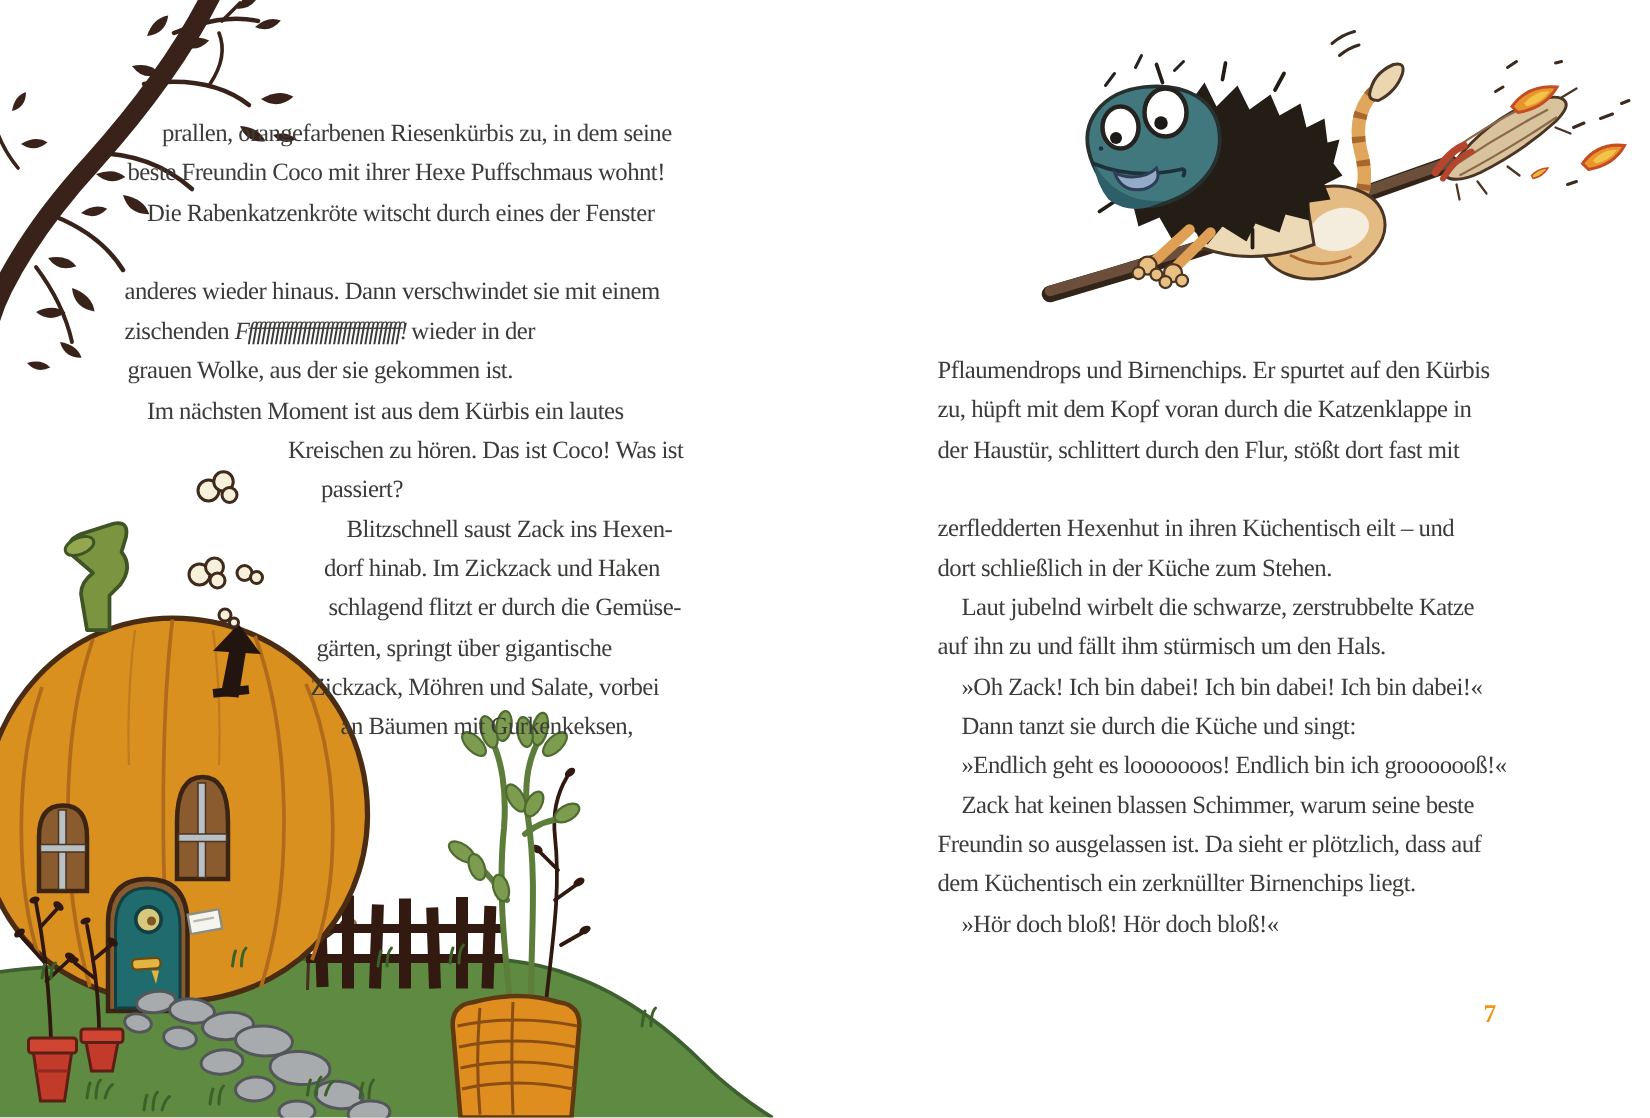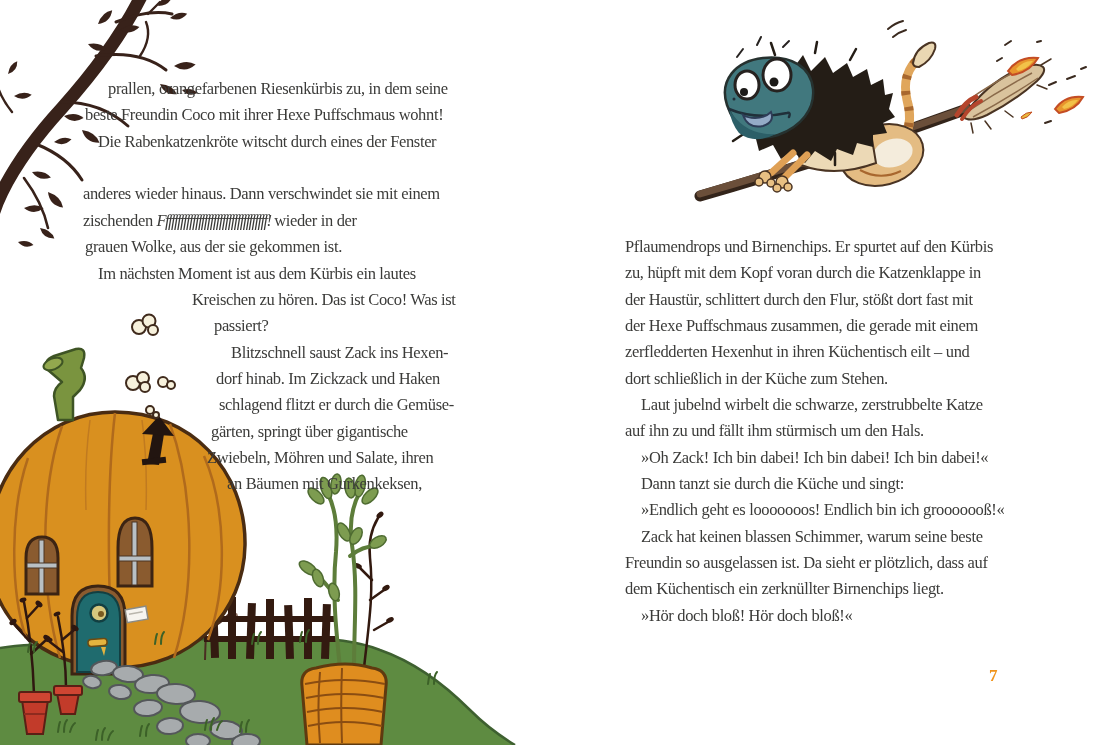--- a/index.html
+++ b/index.html
@@ -366,27 +366,26 @@
     <span>zischenden </span><span class="ital">Fffffffffffffffffffffffffffffffffff!</span><span> wieder in der</span>
   </div>
   <div class="line" style="left:85px;top:237px">grauen Wolke, aus der sie gekommen ist.</div>
   <div class="line" style="left:192px;top:290px">Kreischen zu hören. Das ist Coco! Was ist</div>
   <div class="line" style="left:98px;top:264px">Im nächsten Moment ist aus dem Kürbis ein lautes</div>
   <div class="line" style="left:214px;top:316px">passiert?</div>
   <div class="line" style="left:231px;top:343px">Blitzschnell saust Zack ins Hexen-</div>
   <div class="line" style="left:216px;top:369px">dorf hinab. Im Zickzack und Haken</div>
   <div class="line" style="left:219px;top:395px">schlagend flitzt er durch die Gemüse-</div>
   <div class="line" style="left:211px;top:422px">gärten, springt über gigantische</div>
-  <div class="line" style="left:207px;top:448px">Zwiebeln, Möhren und Salate, ihren</div>
+  <div class="line" style="left:207px;top:448px">Zickzack, Möhren und Salate, vorbei</div>
   <div class="line" style="left:227px;top:474px">an Bäumen mit Gurkenkeksen,</div>
 
   <div class="line" style="left:625px;top:237px">Pflaumendrops und Birnenchips. Er spurtet auf den Kürbis</div>
   <div class="line" style="left:625px;top:263px">zu, hüpft mit dem Kopf voran durch die Katzenklappe in</div>
   <div class="line" style="left:625px;top:290px">der Haustür, schlittert durch den Flur, stößt dort fast mit</div>
-  <div class="line" style="left:625px;top:316px">der Hexe Puffschmaus zusammen, die gerade mit einem</div>
   <div class="line" style="left:625px;top:342px">zerfledderten Hexenhut in ihren Küchentisch eilt – und</div>
   <div class="line" style="left:625px;top:369px">dort schließlich in der Küche zum Stehen.</div>
   <div class="line" style="left:641px;top:395px">Laut jubelnd wirbelt die schwarze, zerstrubbelte Katze</div>
   <div class="line" style="left:625px;top:421px">auf ihn zu und fällt ihm stürmisch um den Hals.</div>
   <div class="line" style="left:641px;top:448px">»Oh Zack! Ich bin dabei! Ich bin dabei! Ich bin dabei!«</div>
   <div class="line" style="left:641px;top:474px">Dann tanzt sie durch die Küche und singt:</div>
   <div class="line" style="left:641px;top:500px">»Endlich geht es looooooos! Endlich bin ich grooooooß!«</div>
   <div class="line" style="left:641px;top:527px">Zack hat keinen blassen Schimmer, warum seine beste</div>
   <div class="line" style="left:625px;top:553px">Freundin so ausgelassen ist. Da sieht er plötzlich, dass auf</div>
   <div class="line" style="left:625px;top:579px">dem Küchentisch ein zerknüllter Birnenchips liegt.</div>

